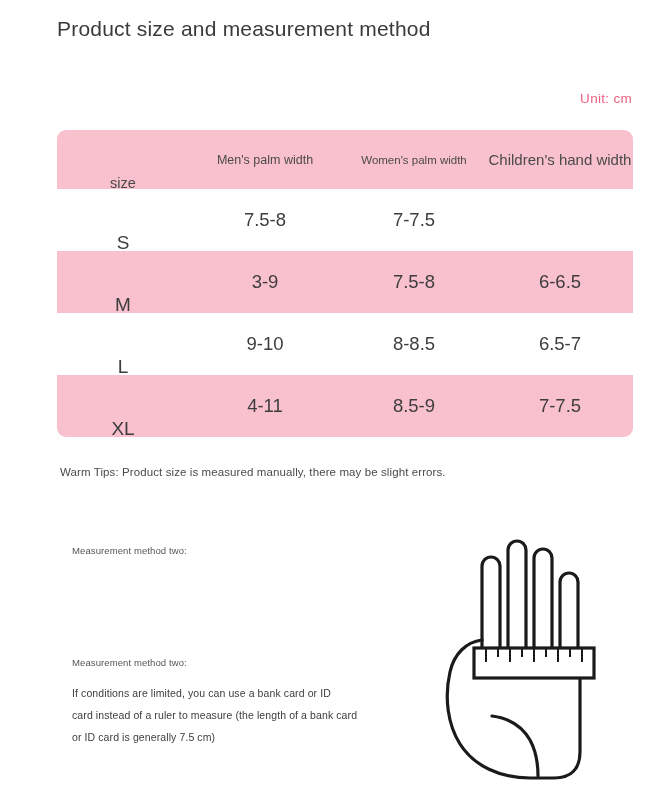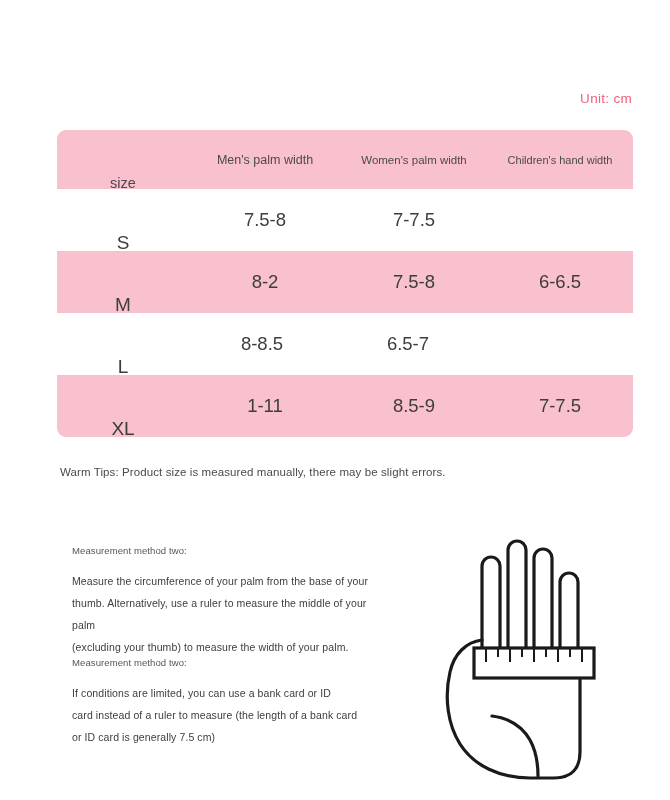--- a/index.html
+++ b/index.html
@@ -71,21 +71,21 @@
   .c1 { width: 152px; }
   .c2 { width: 146px; }
   .c3 { width: 146px; }
 
   .header .cell {
     color: #4a4a4a;
   }
   .header .c0 { font-size: 14.5px; }
   .header .c1 { font-size: 12.5px; text-align: center; }
   .header .c2 { font-size: 11.5px; }
-  .header .c3 { font-size: 11px; }
+  .header .c3 { font-size: 15px; }
 
   .body-cell {
     font-size: 18.5px;
     color: #3d3d3d;
     font-weight: 400;
   }
   .body-cell.size-label {
     font-size: 19px;
   }
 
@@ -124,69 +124,66 @@
     top: 520px;
     width: 220px;
     height: 270px;
   }
 </style>
 </head>
 <body>
 
 <div class="page">
 
+  <div class="title">Product size and measurement method</div>
 
   <div class="unit">Unit: cm</div>
 
   <div class="table">
 
     <div class="row header">
       <div class="cell c0">size</div>
       <div class="cell c1">Men's palm width</div>
       <div class="cell c2">Women's palm width</div>
       <div class="cell c3">Children's hand width</div>
     </div>
 
     <div class="row odd">
       <div class="cell c0 body-cell size-label">S</div>
       <div class="cell c1 body-cell">7.5-8</div>
       <div class="cell c2 body-cell">7-7.5</div>
     </div>
 
     <div class="row even">
       <div class="cell c0 body-cell size-label">M</div>
-      <div class="cell c1 body-cell">8-2</div>
+      <div class="cell c1 body-cell">3-9</div>
       <div class="cell c2 body-cell">7.5-8</div>
       <div class="cell c3 body-cell">6-6.5</div>
     </div>
 
     <div class="row odd">
       <div class="cell c0 body-cell size-label">L</div>
+      <div class="cell c1 body-cell">9-10</div>
       <div class="cell c2 body-cell">8-8.5</div>
       <div class="cell c3 body-cell">6.5-7</div>
     </div>
 
     <div class="row even">
       <div class="cell c0 body-cell size-label">XL</div>
-      <div class="cell c1 body-cell">1-11</div>
+      <div class="cell c1 body-cell">4-11</div>
       <div class="cell c2 body-cell">8.5-9</div>
       <div class="cell c3 body-cell">7-7.5</div>
     </div>
 
   </div>
 
   <div class="tips">Warm Tips: Product size is measured manually, there may be slight errors.</div>
 
   <div class="method-block m1">
     <div class="method-head">Measurement method two:</div>
-    <div class="method-body">
-      <div>Measure the circumference of your palm from the base of your</div>
-      <div>thumb. Alternatively, use a ruler to measure the middle of your palm</div>
-      <div>(excluding your thumb) to measure the width of your palm.</div>
-    </div>
   </div>
 
   <div class="method-block m2">
     <div class="method-head">Measurement method two:</div>
     <div class="method-body">
       <div>If conditions are limited, you can use a bank card or ID</div>
       <div>card instead of a ruler to measure (the length of a bank card</div>
       <div>or ID card is generally 7.5 cm)</div>
     </div>
   </div>

